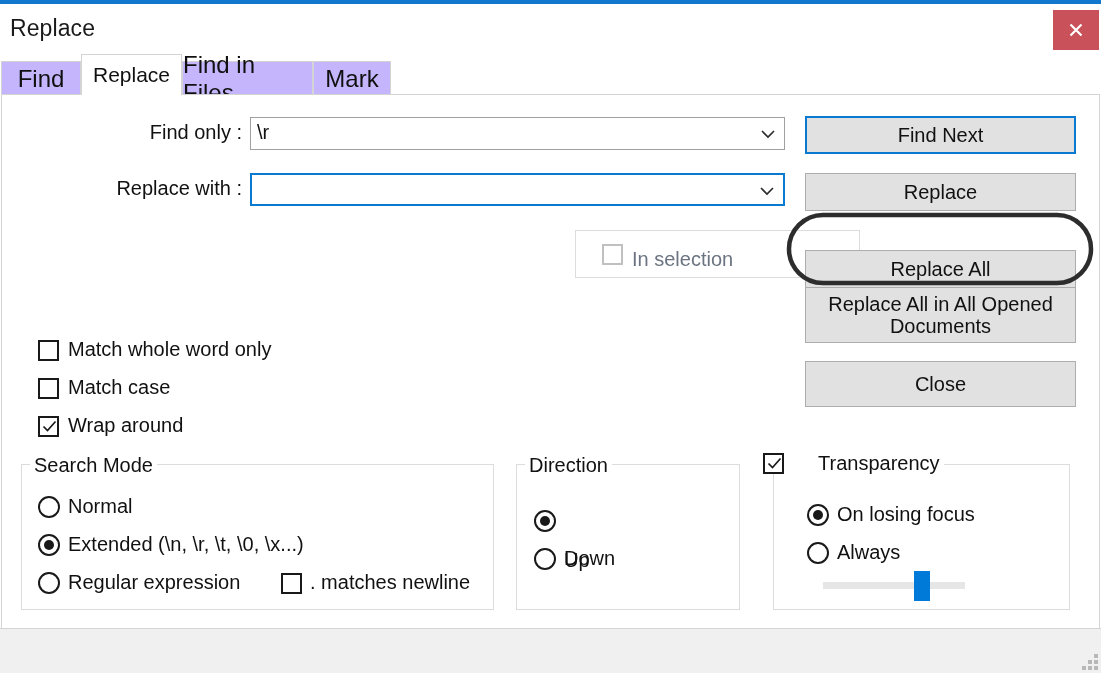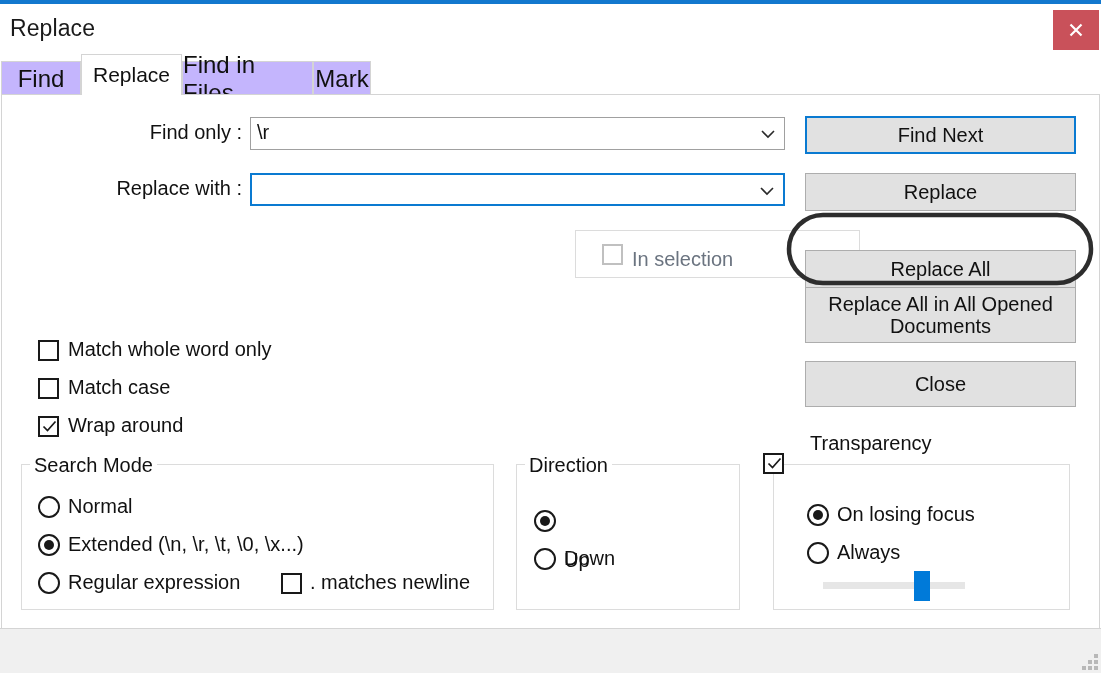--- a/index.html
+++ b/index.html
@@ -211,21 +211,21 @@
   <div id="tabstrip">
     <div class="tab" style="left:1px; width:80px;">
       <span>Find</span>
     </div>
     <div class="tab active" style="left:81px; width:101px;">
       <span>Replace</span>
     </div>
     <div class="tab" style="left:182px; width:131px;">
       <span>Find in Files</span>
     </div>
-    <div class="tab" style="left:313px; width:58px;">
+    <div class="tab" style="left:313px; width:78px;">
       <span>Mark</span>
     </div>
   </div>
 
   <div id="content">
 
     <div class="field-label" style="left:60px; top:26px; width:180px;">Find only :</div>
     <div class="combo" style="left:248px; top:22px; width:535px;">
       <span class="combo-value">\r</span>
       <span class="combo-arrow">
@@ -303,21 +303,21 @@
 
     <div class="rdo" style="left:532px; top:415px;">
       <span class="dot"></span>
     </div>
     <div class="opt-label" style="left:562px; top:414px;margin-top:40px;">Up</div>
 
     <div class="rdo" style="left:532px; top:453px;"></div>
     <div class="opt-label" style="left:562px; top:452px;">Down</div>
 
     <div class="groupbox" style="left:771px; top:369px; width:297px; height:146px;"></div>
-    <div class="group-title" style="left:780px; top:337px; padding-left:28px;">Transparency</div>
+    <div class="group-title" style="left:780px; top:357px; padding-left:36px;">Transparency</div>
     <div class="cbx" style="left:761px; top:358px; z-index:5;">
       <span class="tick">
         <svg width="17" height="17" viewBox="0 0 17 17">
           <path d="M2.5 8.5 L6.5 12.5 L14.5 3.5" stroke="#191919" stroke-width="1.7" fill="none"></path>
         </svg>
       </span>
     </div>
 
     <div class="rdo" style="left:805px; top:409px;">
       <span class="dot"></span>

